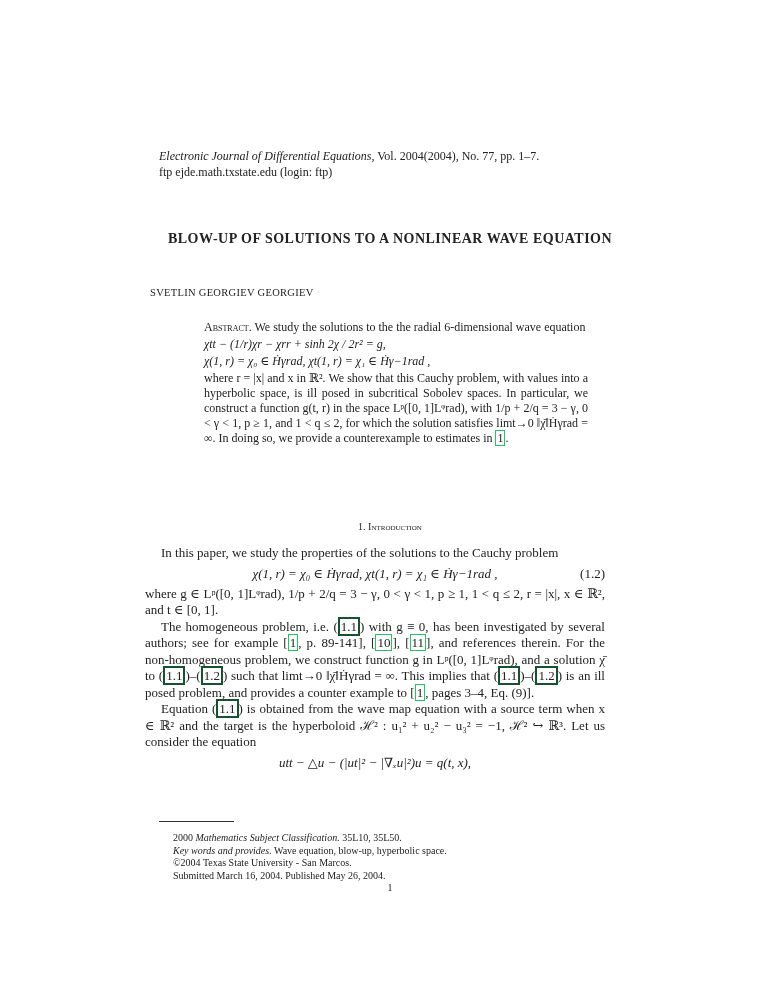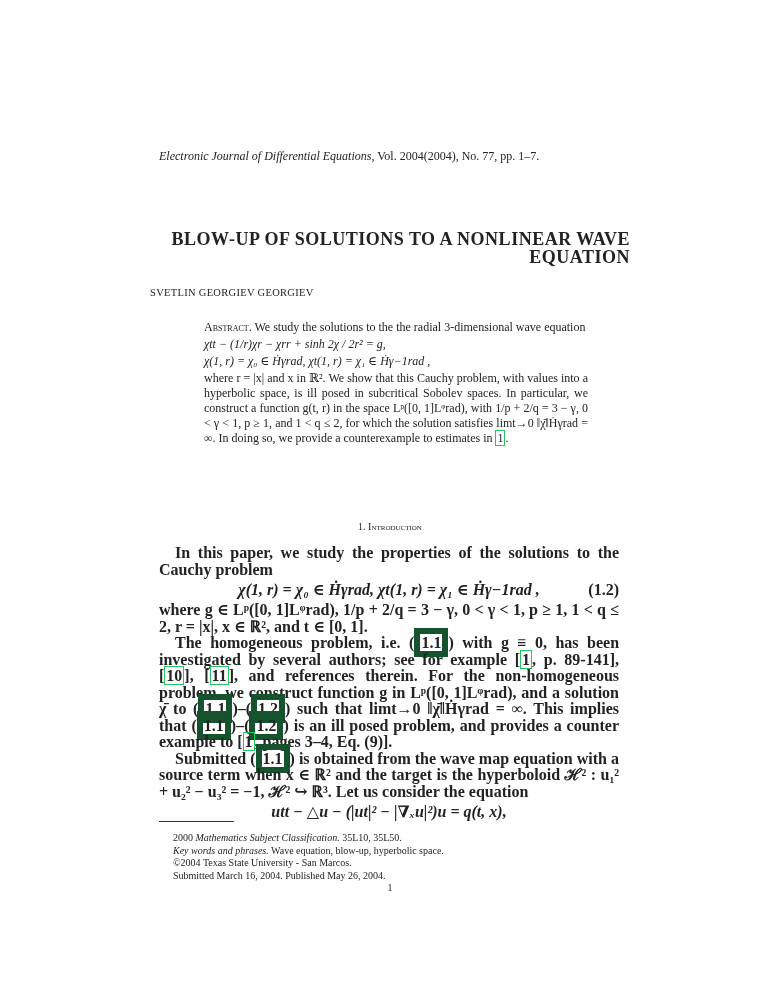--- a/index.html
+++ b/index.html
@@ -1,56 +1,57 @@
 <!DOCTYPE html>
 <html><head>
 <meta charset="utf-8">
 <style>
   html, body { margin:0; padding:0; background:#ffffff; }
   body { width:768px; height:994px; position:relative; overflow:hidden;
          font-family:"Liberation Serif","DejaVu Serif",serif; color:#222; }
   .page { position:absolute; left:0; top:0; width:768px; height:994px; }
   .hdr { position:absolute; left:159px; top:148px; width:480px; font-size:12px; line-height:16px; }
   .hdr i { font-style:italic; }
-  .title { position:absolute; left:150px; top:230px; width:480px; text-align:right;
-           font-weight:bold; font-size:18px; line-height:18px; letter-spacing:0.5px; }
+  .title { position:absolute; left:150px; top:230px; width:480px; text-align:center;
+           font-weight:bold; font-size:14px; line-height:18px; letter-spacing:0.5px; }
   .author { position:absolute; left:150px; top:287px; width:480px; 
             font-size:10.5px; letter-spacing:0.3px; }
   .abstract { position:absolute; left:204px; top:320px; width:384px; font-size:12px; line-height:15px; text-align:justify; }
   .sc { font-variant:small-caps; }
   .eqc { text-align:left; font-style:italic; margin:2px 0; }
   .sec { position:absolute; left:150px; top:521px; width:480px; text-align:center; font-size:10px; }
-  .body { position:absolute; left:159px; top:545px; width:460px; font-size:16px; line-height:16.5px; text-align:justify;font-weight:bold; }
+  .body { position:absolute; left:145px; top:545px; width:460px; font-size:13px; line-height:16.5px; text-align:justify; }
   .body p { margin:0; text-indent:0; }
   .body p.ind { text-indent:16px; }
   .eqrow { position:relative; text-align:center; font-style:italic; height:24px; line-height:24px; }
   .eqrow .num { position:absolute; right:0; top:0; font-style:normal; }
   .ref-g { border:1px solid #22c55e; padding:0 1px; }
-  .ref-r { border:6px solid #14532d; padding:0 1px; }
+  .ref-r { border:2px solid #14532d; padding:0 1px; }
   .rule { position:absolute; left:159px; top:821px; width:75px; border-top:1px solid #333; }
   .foot { position:absolute; left:173px; top:832px; width:440px; font-size:10px; line-height:12.5px; }
   .foot i { font-style:italic; }
   .pgnum { position:absolute; left:150px; top:882px; width:480px; text-align:center; font-size:10px; }
 </style>
 </head>
 <body>
 
 <div class="page">
 
   <div class="hdr">
     <div><i>Electronic Journal of Differential Equations</i><span>, Vol. 2004(2004), No. 77, pp. 1–7.</span></div>
+    <div>ftp ejde.math.txstate.edu (login: ftp)</div>
   </div>
 
   <div class="title">BLOW-UP OF SOLUTIONS TO A NONLINEAR WAVE EQUATION</div>
   <div class="author">SVETLIN GEORGIEV GEORGIEV</div>
 
   <div class="abstract">
     <div>
       <span class="sc">Abstract.</span>
-      <span>We study the solutions to the the radial 3-dimensional wave equation</span>
+      <span>We study the solutions to the the radial 6-dimensional wave equation</span>
     </div>
     <div class="eqc">χtt − (1/r)χr − χrr + sinh 2χ / 2r² = g,</div>
     <div class="eqc">χ(1, r) = χ₀ ∈ Ḣγrad,   χt(1, r) = χ₁ ∈ Ḣγ−1rad ,</div>
     <div>
       <span>where r = |x| and x in ℝ². We show that this Cauchy problem, with values into a hyperbolic space, is ill posed in subcritical Sobolev spaces. In particular, we construct a function g(t, r) in the space Lᵖ([0, 1]Lᵠrad), with 1/p + 2/q = 3 − γ, 0 &lt; γ &lt; 1, p ≥ 1, and 1 &lt; q ≤ 2, for which the solution satisfies limt→0 ‖χ̄‖Ḣγrad = ∞. In doing so, we provide a counterexample to estimates in</span>
       <span class="ref-g">1</span><span>.</span>
     </div>
   </div>
 
   <div class="sec">
@@ -70,32 +71,32 @@
       (<span class="ref-r">1.1</span>)
       <span>with g ≡ 0, has been investigated by several authors; see for example [</span><span class="ref-g">1</span><span>, p. 89-141],</span>
       [<span class="ref-g">10</span>],
       [<span class="ref-g">11</span>]<span>, and references therein. For the non-homogeneous problem, we construct function g in Lᵖ([0, 1]Lᵠrad), and a solution χ̄ to</span>
       (<span class="ref-r">1.1</span>)–(<span class="ref-r">1.2</span>)
       <span>such that limt→0 ‖χ̄‖Ḣγrad = ∞. This implies that</span>
       (<span class="ref-r">1.1</span>)–(<span class="ref-r">1.2</span>)
       <span>is an ill posed problem, and provides a counter example to [</span><span class="ref-g">1</span><span>, pages 3–4, Eq. (9)].</span>
     </p>
     <p class="ind">
-      <span>Submitted</span>
+      <span>Equation</span>
       (<span class="ref-r">1.1</span>)
       <span>is obtained from the wave map equation with a source term when x ∈ ℝ² and the target is the hyperboloid ℋ² : u₁² + u₂² − u₃² = −1, ℋ² ↪ ℝ³. Let us consider the equation</span>
     </p>
     <div class="eqrow">
       <span>utt − △u − (|ut|² − |∇ₓu|²)u = q(t, x),</span>
     </div>
   </div>
 
   <div class="rule"></div>
 
   <div class="foot">
     <div><span>2000</span> <i>Mathematics Subject Classification.</i> <span>35L10, 35L50.</span></div>
-    <div><i>Key words and phrases.</i> <span>Wave equation, blow-up, hyperbolic space.</span></div>
+    <div><i>Key words and provides.</i> <span>Wave equation, blow-up, hyperbolic space.</span></div>
     <div>©2004 Texas State University - San Marcos.</div>
     <div>Submitted March 16, 2004. Published May 26, 2004.</div>
   </div>
 
   <div class="pgnum">1</div>
 </div>
 
 </body></html>

